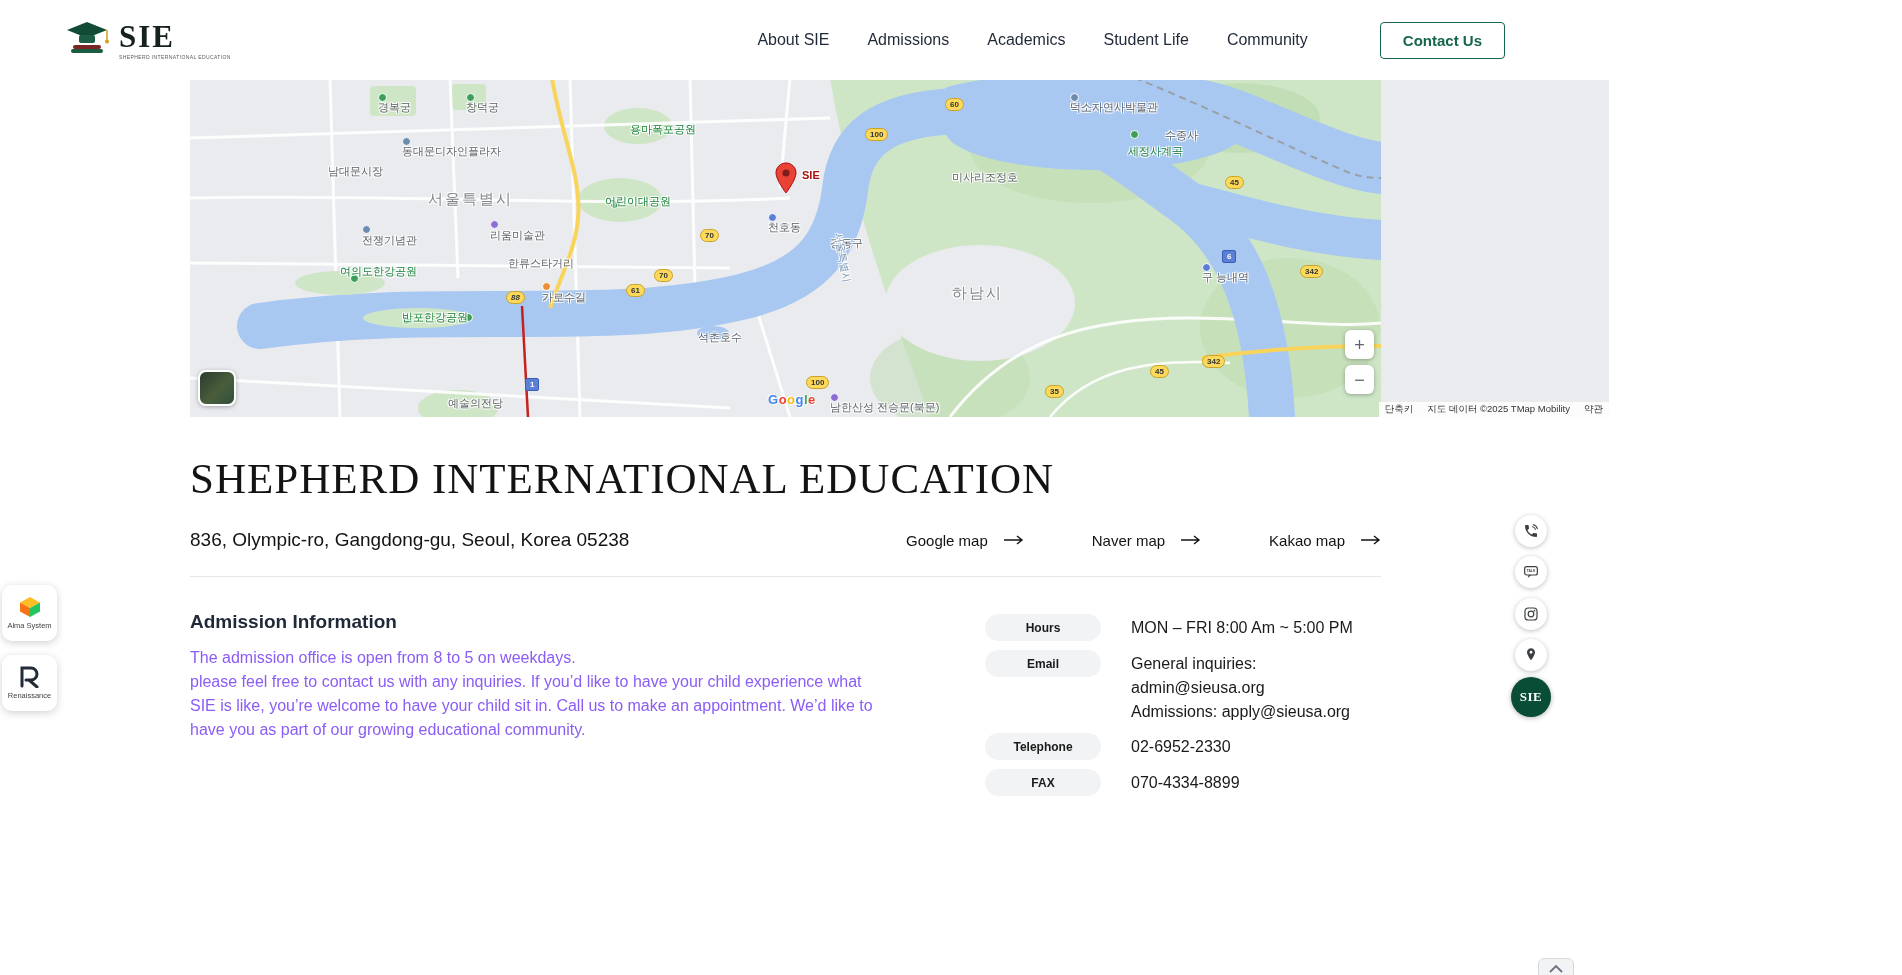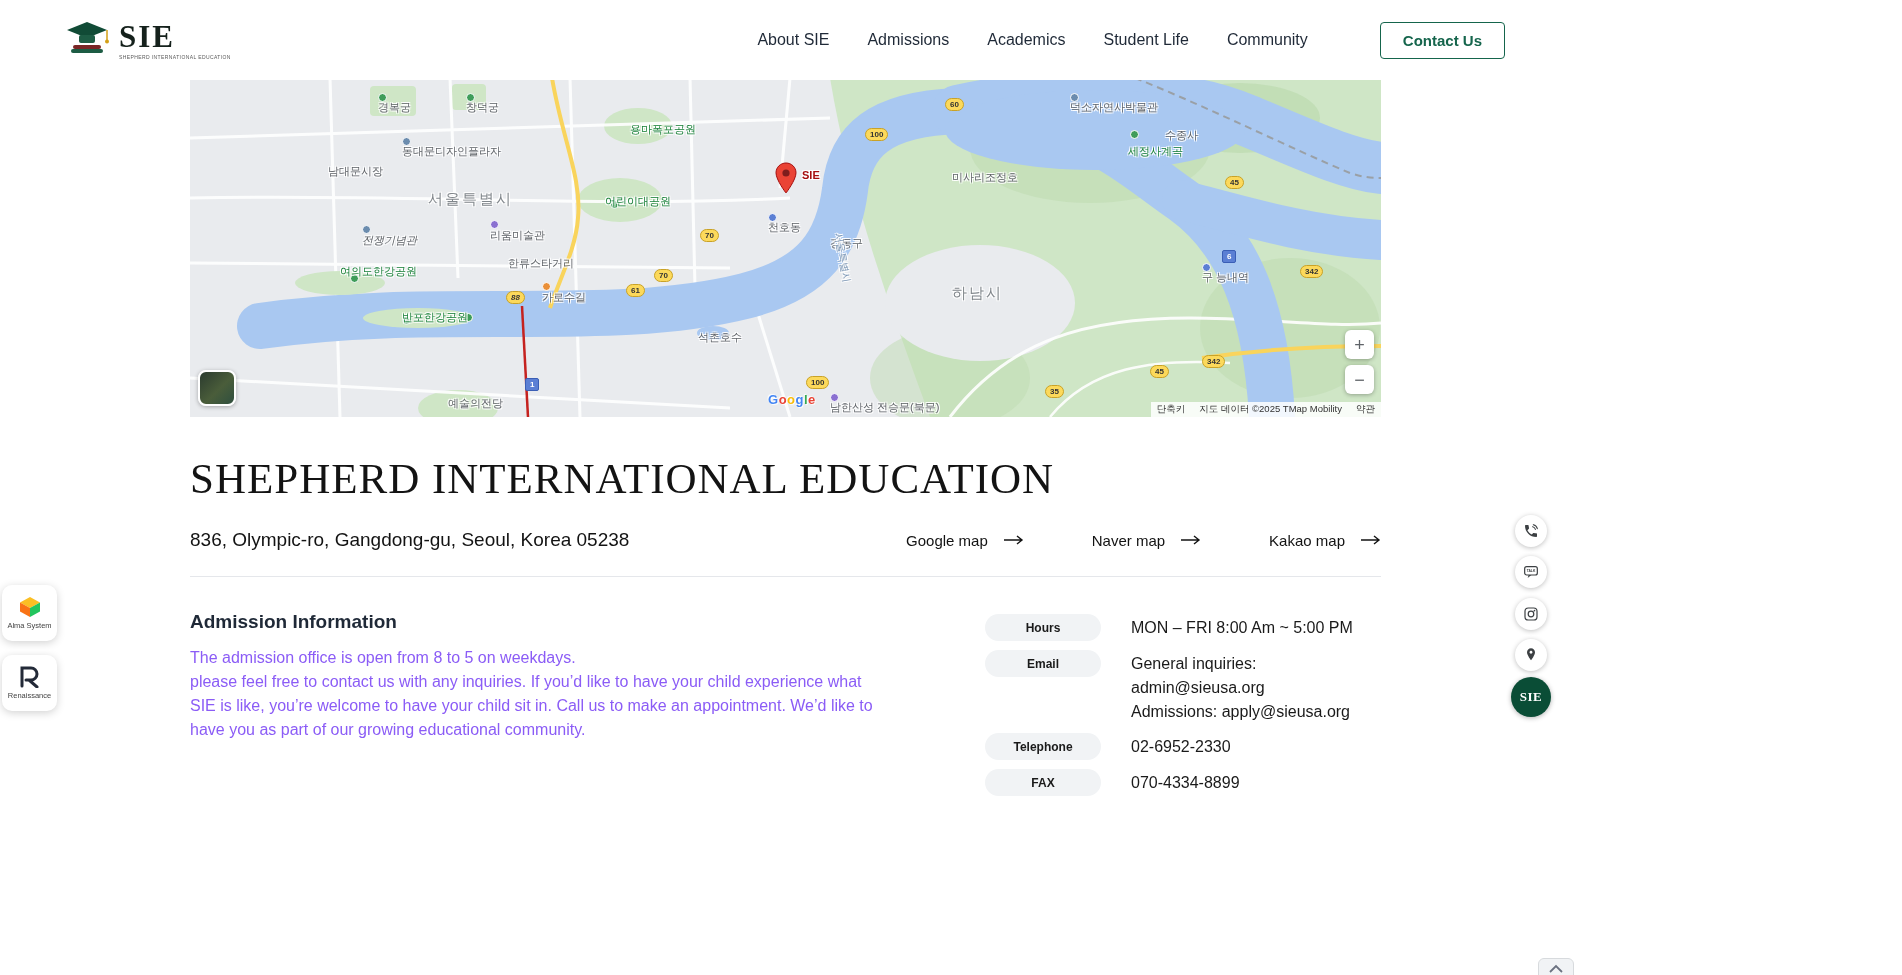--- a/index.html
+++ b/index.html
@@ -15,21 +15,21 @@
   .logo-sub { font-size:5px; letter-spacing:.4px; color:#5a5a5a; margin-top:3px; }
   .nav { display:flex; align-items:center; gap:38px; }
   .nav-item { font-size:16px; color:#1f2937; cursor:pointer; white-space:nowrap; }
   .btn-contact { margin-left:34px; border:1px solid #15654c; color:#15654c; background:#fff; border-radius:4px;
                  padding:9px 22px; font-size:15px; font-weight:600; cursor:pointer; font-family:inherit; }
 
   
   .main { position:absolute; left:190px; top:78px; width:1191px; }
 
   
-  .map { position:relative; width:1191px; height:339px; background:#e9ebee; overflow:hidden; cursor:grab; }
+  .map { position:relative; width:1419px; height:339px; background:#e9ebee; overflow:hidden; cursor:grab; }
   .map svg.art { position:absolute; inset:0; }
   #map-overlays { position:absolute; inset:0; }
   .mlabel { position:absolute; font-size:11px; color:#5f6368; white-space:nowrap; transform-origin:left center;
             text-shadow:1px 1px 0 #fff,-1px -1px 0 #fff,1px -1px 0 #fff,-1px 1px 0 #fff; }
   .mlabel.city { font-size:15px; color:#80868b; letter-spacing:2px; }
   .mlabel.park { color:#188038; }
   .mlabel.river { color:#7b96b5; font-size:10px; }
   .rbadge { position:absolute; font-size:8px; font-weight:bold; background:#fcd95b; color:#333;
             border:1px solid #c9a227; border-radius:7px; padding:0 4px; line-height:11px; }
   .rbadge.blue { background:#5b7fd4; color:#fff; border-color:#3a5eb5; border-radius:2px; }
@@ -183,21 +183,21 @@
         <span class="mlabel" style="left: 276px; top: 22px;">창덕궁</span>
         <span class="mlabel park" style="left: 440px; top: 44px;">용마폭포공원</span>
         <span class="mlabel" style="left: 880px; top: 22px;">덕소자연사박물관</span>
         <span class="mlabel" style="left: 975px; top: 50px;">수종사</span>
         <span class="mlabel park" style="left: 938px; top: 66px;">세정사계곡</span>
         <span class="mlabel" style="left: 138px; top: 86px;">남대문시장</span>
         <span class="mlabel" style="left: 212px; top: 66px;">동대문디자인플라자</span>
         <span class="mlabel city" style="left: 238px; top: 112px;">서울특별시</span>
         <span class="mlabel park" style="left: 415px; top: 116px;">어린이대공원</span>
         <span class="mlabel" style="left: 762px; top: 92px;">미사리조정호</span>
-        <span class="mlabel" style="left: 172px; top: 155px; font-style: italic;">전쟁기념관</span>
+        <span class="mlabel" style="left: 172px; top: 155px;">전쟁기념관</span>
         <span class="mlabel" style="left: 300px; top: 150px;">리움미술관</span>
         <span class="mlabel" style="left: 318px; top: 178px;">한류스타거리</span>
         <span class="mlabel park" style="left: 150px; top: 186px;">여의도한강공원</span>
         <span class="mlabel park" style="left: 212px; top: 232px;">반포한강공원</span>
         <span class="mlabel" style="left: 352px; top: 212px;">가로수길</span>
         <span class="mlabel" style="left: 508px; top: 252px;">석촌호수</span>
         <span class="mlabel city" style="left: 762px; top: 206px;">하남시</span>
         <span class="mlabel" style="left: 258px; top: 318px;">예술의전당</span>
         <span class="mlabel" style="left: 640px; top: 322px;">남한산성 전승문(북문)</span>
         <span class="mlabel" style="left: 1012px; top: 192px;">구 능내역</span>

